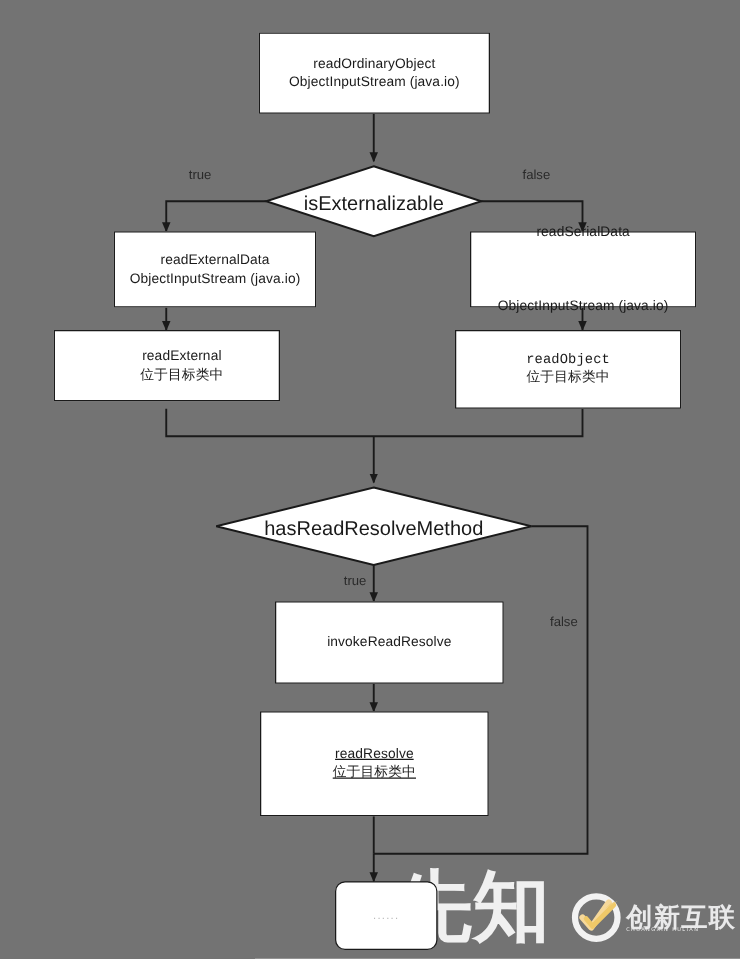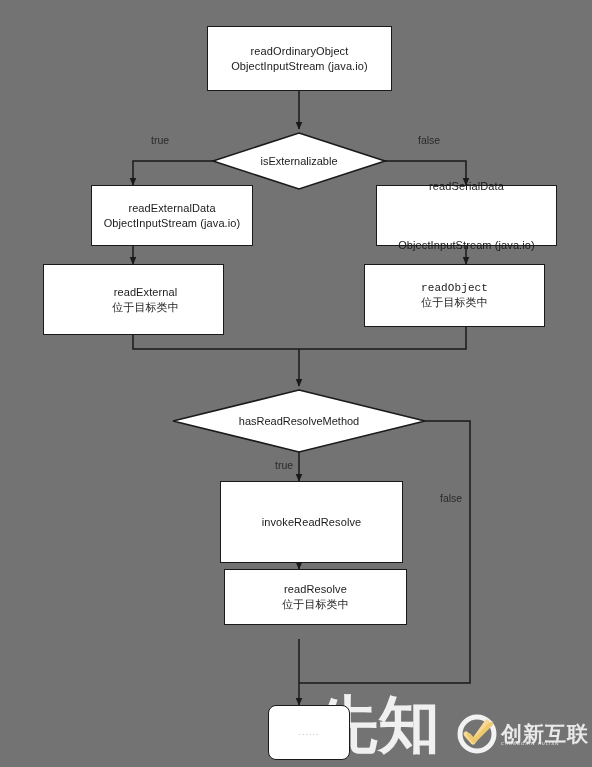--- a/index.html
+++ b/index.html
@@ -49,21 +49,21 @@
   .node.rounded {
     border-radius: 8px;
   }
   .ellipsis-node {
     font-size: 9px;
     color: #b9b9b9;
     letter-spacing: 1px;
   }
   .diamond-label {
     position: absolute;
-    font-size: 11px;
+    font-size: 16px;
     color: #1a1a1a;
     white-space: nowrap;
     text-align: center;
   }
   .edge-label {
     position: absolute;
     font-size: 10.5px;
     color: #2a2a2a;
     white-space: nowrap;
   }
@@ -166,40 +166,40 @@
   <div class="node" style="left:43px; top:185px; width:162px; height:61px;margin-left:48px;">
     <span class="l1">readExternalData</span>
     <span class="l2">ObjectInputStream (java.io)</span>
   </div>
 
   <div class="node" style="left:376px; top:185px; width:181px; height:61px;gap:44px;">
     <span class="l1">readSerialData</span>
     <span class="l2">ObjectInputStream (java.io)</span>
   </div>
 
-  <div class="node" style="left:43px; top:264px; width:181px; height:71px;padding-left:24px;">
+  <div class="node" style="left:43px; top:264px; width:181px; height:57px;padding-left:24px;">
     <span class="l1">readExternal</span>
     <span class="l2">位于目标类中</span>
   </div>
 
   <div class="node" style="left:364px; top:264px; width:181px; height:63px;font-family:Liberation Mono, monospace;">
     <span class="l1">readObject</span>
     <span class="l2">位于目标类中</span>
   </div>
 
   <div class="diamond-label" style="left:209px; top:415px; width:180px;">hasReadResolveMethod</div>
 
   <div class="edge-label" style="left:275px; top:459px;">true</div>
   <div class="edge-label" style="left:440px; top:492px;">false</div>
 
-  <div class="node" style="left:220px; top:481px; width:183px; height:82px;">
+  <div class="node" style="left:220px; top:481px; width:183px; height:66px;">
     <span class="l1">invokeReadResolve</span>
   </div>
 
-  <div class="node" style="left:224px; top:569px; width:183px; height:56px;">
+  <div class="node" style="left:208px; top:569px; width:183px; height:84px;text-decoration:underline;">
     <span class="l1">readResolve</span>
     <span class="l2">位于目标类中</span>
   </div>
 
   <div class="node rounded ellipsis-node" style="left:268px; top:705px; width:82px; height:55px;">
     <span class="l1">......</span>
   </div>
 
 </div>
 

